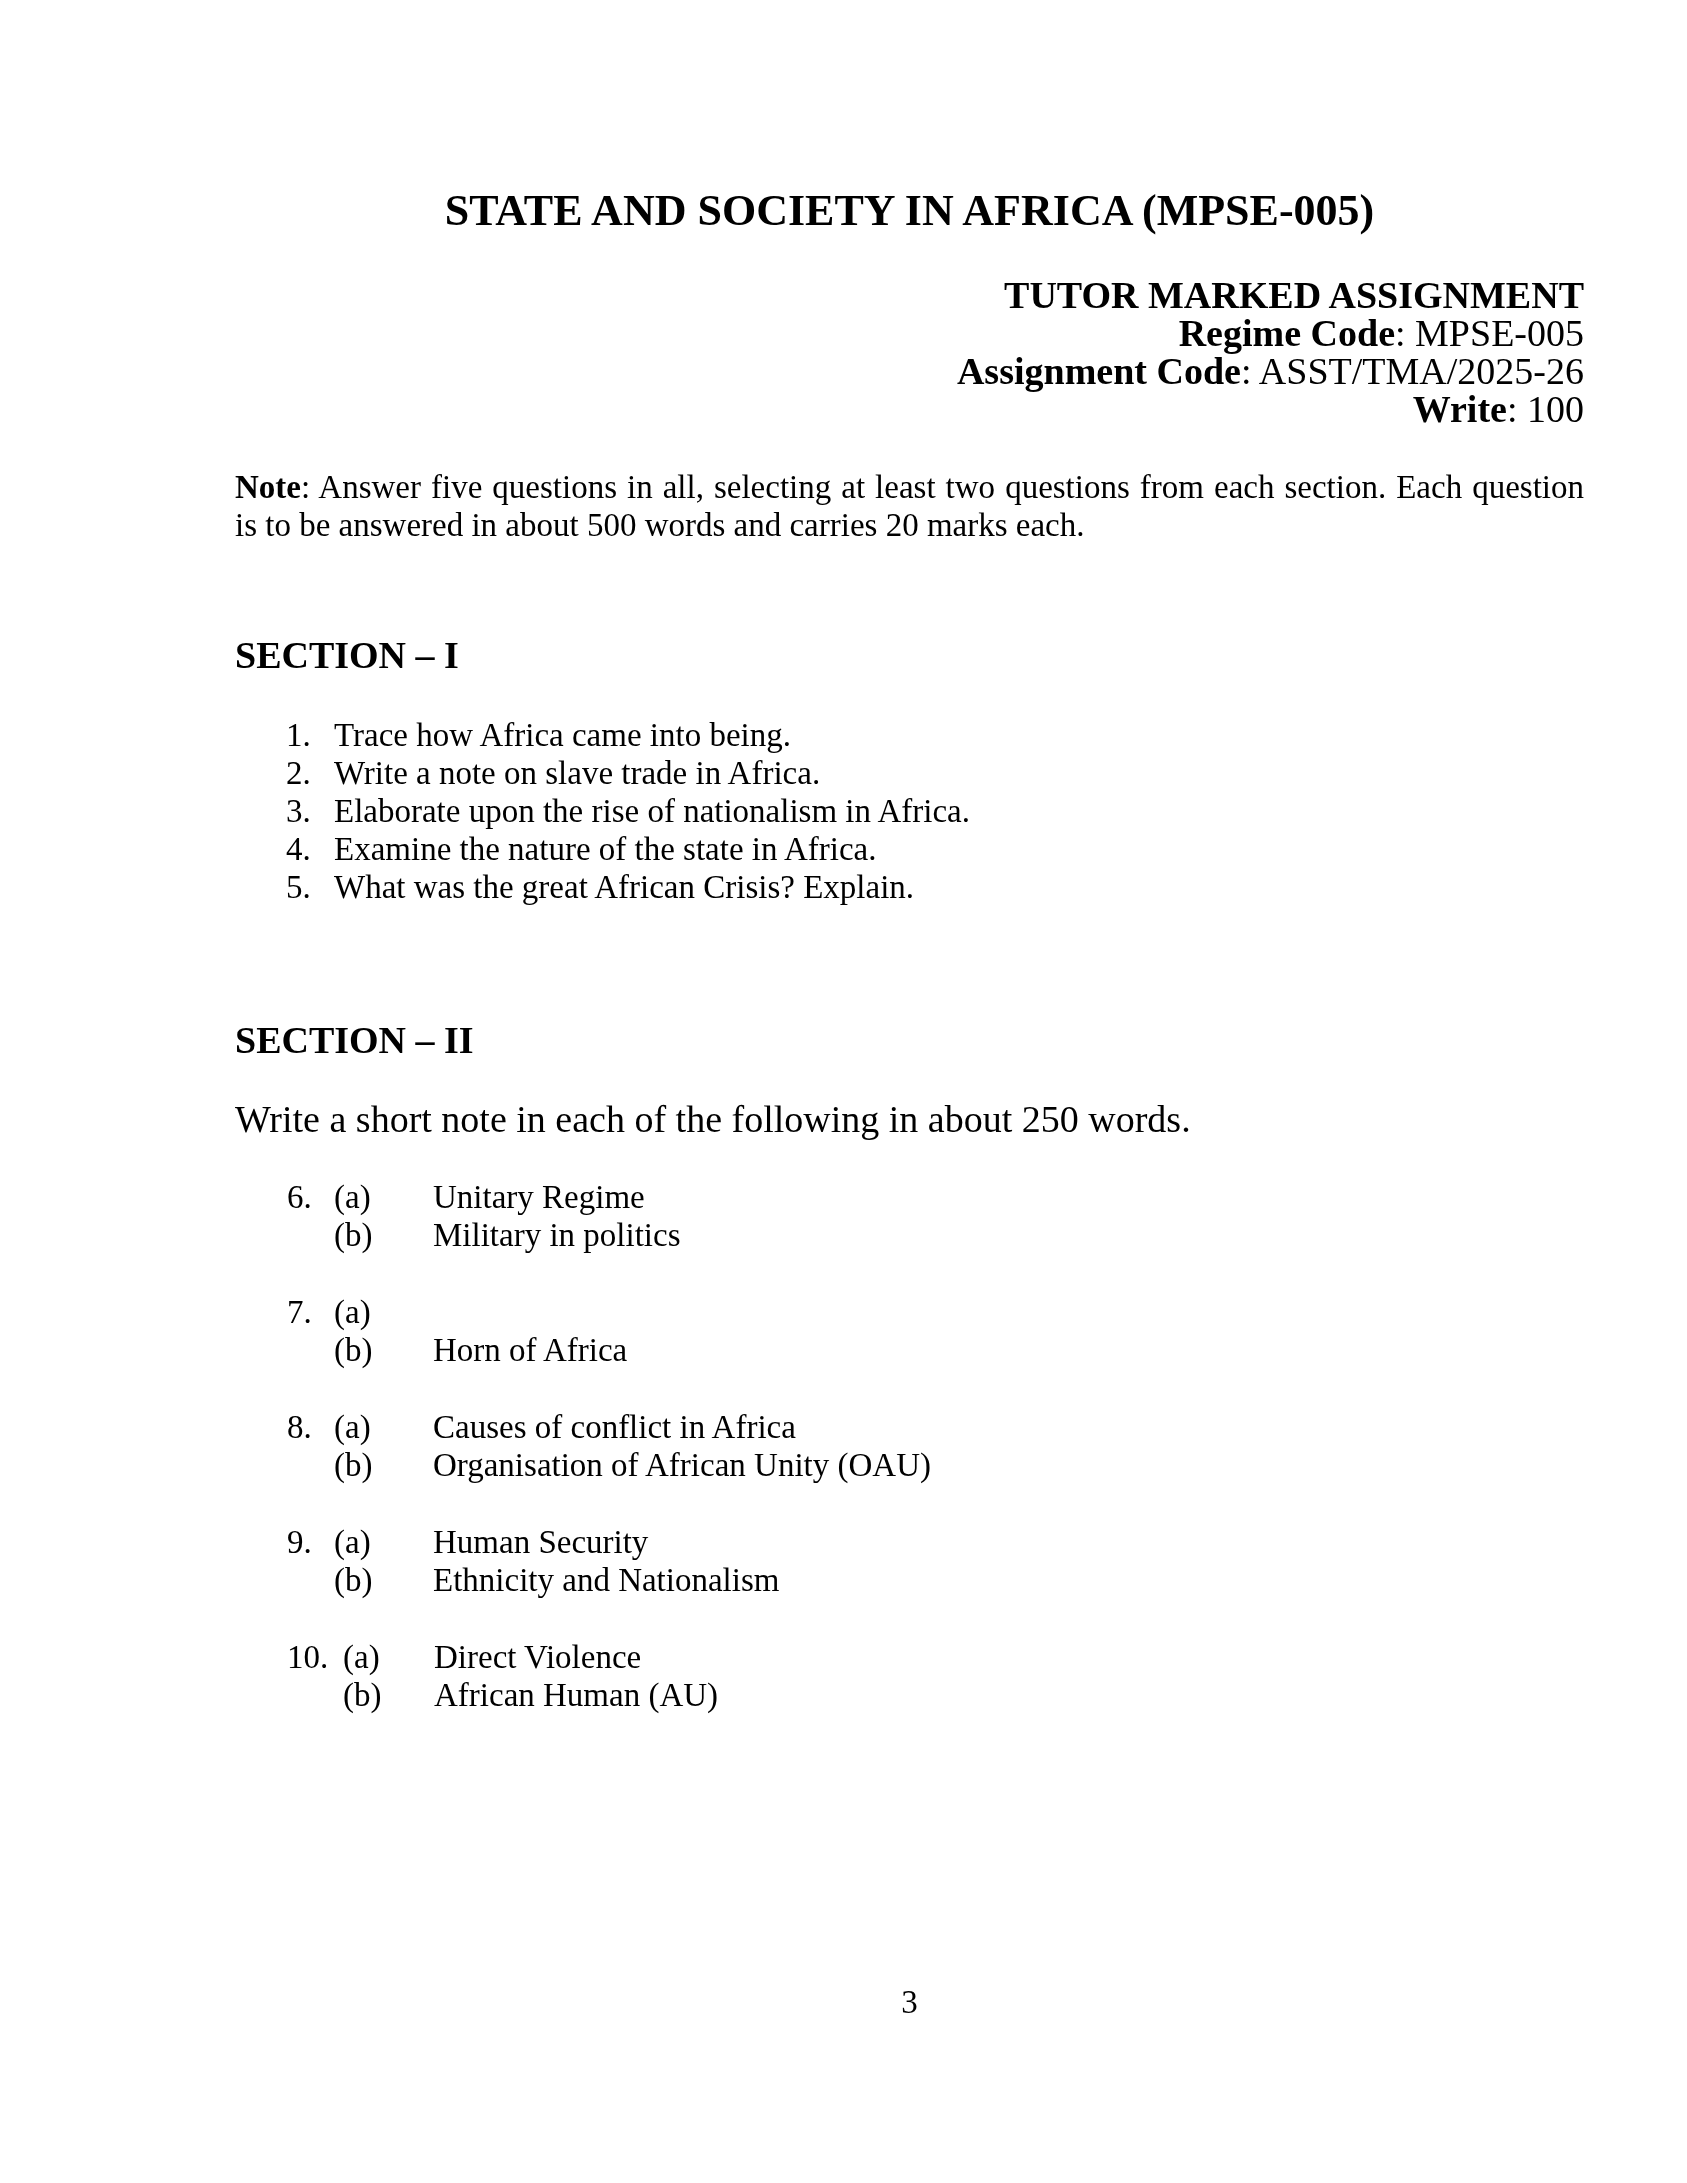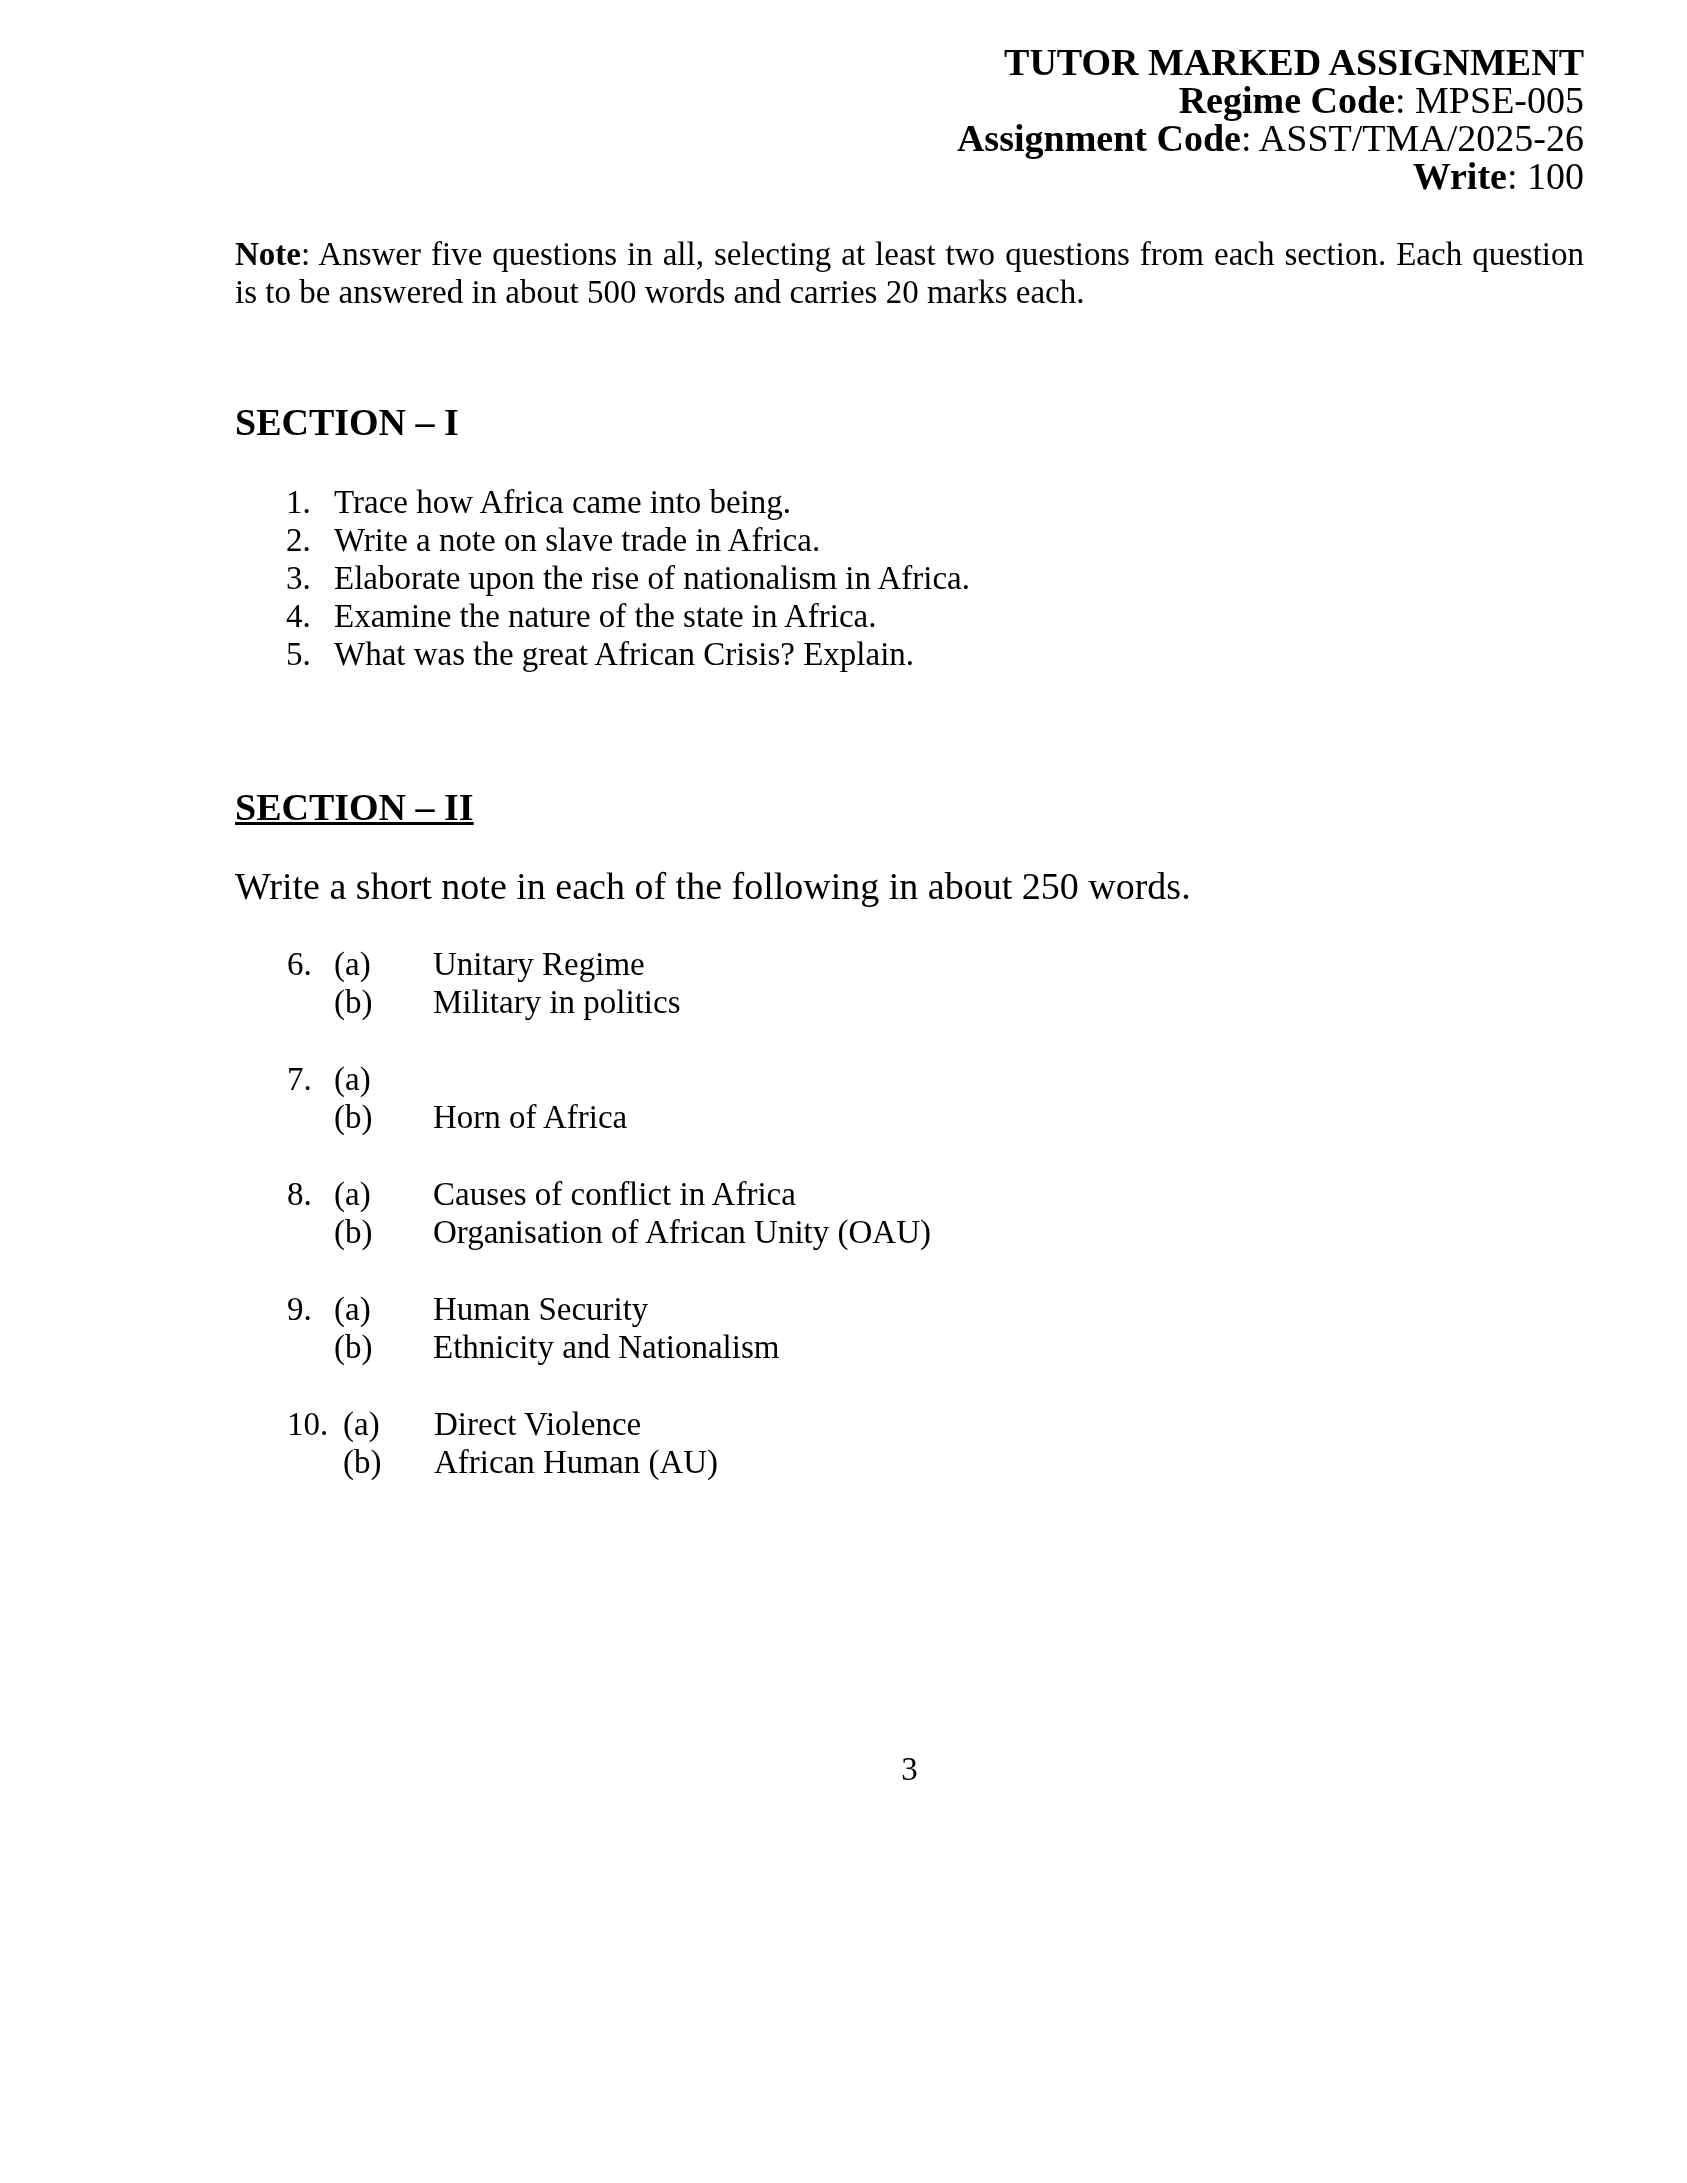--- a/index.html
+++ b/index.html
@@ -51,21 +51,21 @@
   .q-row {
     display: flex;
     margin-left: 51px;
     font-size: 33px;
     line-height: 38px;
   }
   .q-num {
     flex: none;
     width: 48px;
   }
-  .section2-heading { margin-top: 115px; text-decoration: underline; }
+  .section2-heading { margin-top: 115px; }
   .section2-intro {
     margin-top: 41px;
     font-size: 38px;
     line-height: 38px;
   }
   .q2-group { margin-top: 39px; }
   .q2-group.first { margin-top: 40px; }
   .q2-row {
     display: flex;
     margin-left: 52px;
@@ -87,20 +87,21 @@
     font-size: 33px;
     line-height: 38px;
     text-align: center;
   }
 </style>
 </head>
 <body>
 
 <div class="page">
 
+  <div class="doc-title">STATE AND SOCIETY IN AFRICA (MPSE-005)</div>
 
   <div class="subtitle-block">
     <div class="subtitle-line">TUTOR MARKED ASSIGNMENT</div>
     <div><span class="meta-label">Regime Code</span><span>: </span><span>MPSE-005</span></div>
     <div><span class="meta-label">Assignment Code</span><span>: </span><span>ASST/TMA/2025-26</span></div>
     <div><span class="meta-label">Write</span><span>: </span><span>100</span></div>
   </div>
 
   <div class="note-para"><span class="bold">Note</span><span>: </span><span>Answer five questions in all, selecting at least two questions from each section. Each question is to be answered in about 500 words and carries 20 marks each.</span></div>
 

